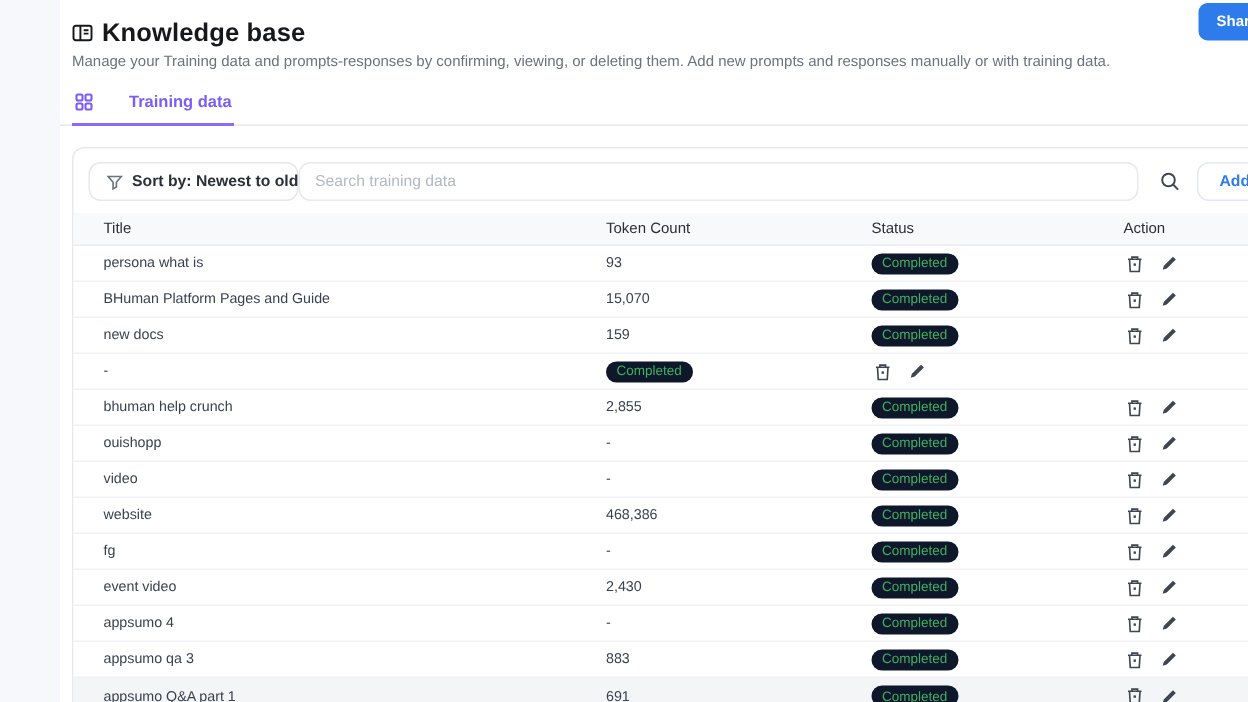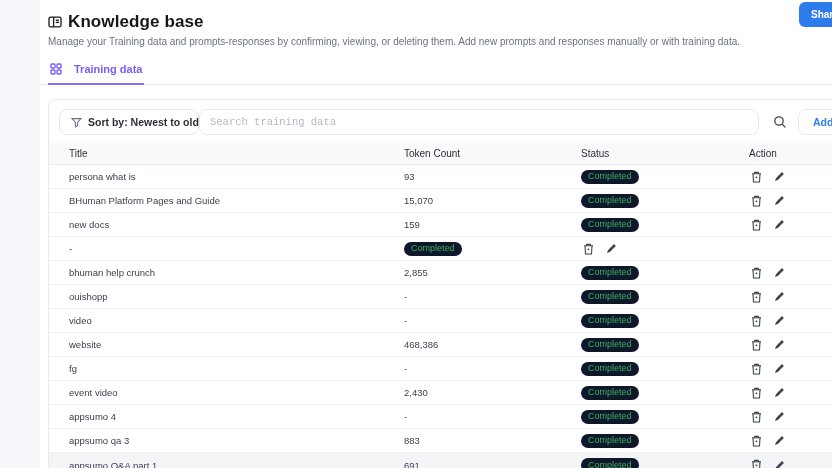--- a/index.html
+++ b/index.html
@@ -15,36 +15,36 @@
   .header { padding:12px 0 0 8px; position:relative; }
   .title-row { display:flex; align-items:center; gap:6px; }
   .page-title { font-size:17px; font-weight:700; color:#17181c; letter-spacing:.1px; }
   .page-subtitle { margin-top:4px; font-size:10px; color:#6b7280; }
   .share-btn { position:absolute; top:2px; left:759px; height:25px; padding:0 12px;
     background:#2e7ceb; color:#fff; font-size:10px; font-weight:700; border:none;
     border-radius:6px; white-space:nowrap; cursor:pointer; }
 
   
   .tabbar { margin-top:14px; padding-left:8px; border-bottom:1px solid #e8e9ee; }
-  .tab { display:inline-flex; align-items:flex-end; gap:12px; padding:0 2px 8px 2px;
+  .tab { display:inline-flex; align-items:flex-end; gap:24px; padding:0 2px 8px 2px;
     border-bottom:2px solid #8b6cf8; margin-bottom:-1px; cursor:pointer; }
   .tab-label { font-size:11px; font-weight:700; color:#7b5cf5; }
 
   
   .card { margin:14px 0 0 8px; width:940px; background:#fff; border:1px solid #e8e9ee;
     border-radius:8px; overflow:hidden; }
 
   
   .toolbar { display:flex; align-items:center; padding:9px 10px 8px 10px; }
   .sort-btn { display:flex; align-items:center; gap:6px; height:26px; width:140px;
     padding:0 11px; background:#fff; border:1px solid #e5e7eb; border-radius:8px;
     font-size:10.5px; font-weight:700; color:#2b2f38; white-space:nowrap; cursor:pointer; }
   .search-input { height:26px; width:560px; border:1px solid #e8e9ee; border-radius:8px;
     padding:0 10px; font-size:10.5px; color:#374151; outline:none;
-    font-family:Liberation Mono, monospace; }
+    font-family:Liberation Sans, sans-serif; }
   .search-input::placeholder { color:#b3b9c4; }
   .search-icon-btn { margin-left:12px; width:18px; height:18px; border:none; background:none;
     display:flex; align-items:center; justify-content:center; cursor:pointer; }
   .add-btn { margin-left:9px; height:26px; padding:0 14px; background:#fff;
     border:1px solid #e3e8f3; border-radius:8px; color:#2e7ceb; font-size:10.5px;
     font-weight:700; white-space:nowrap; cursor:pointer; }
 
   
   .thead { display:grid; grid-template-columns:355px 177px 168px 1fr; align-items:center;
     height:22px; background:#f8f9fb; border-bottom:1px solid #ececf0;

